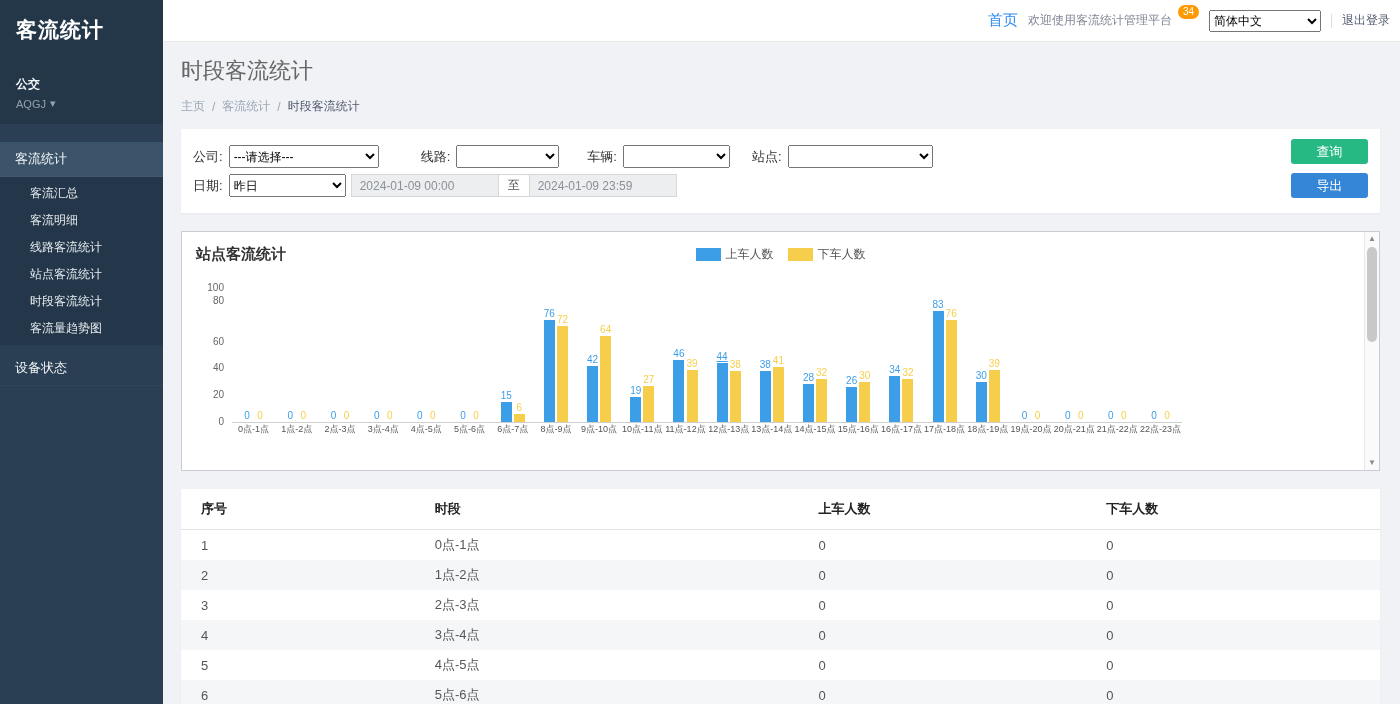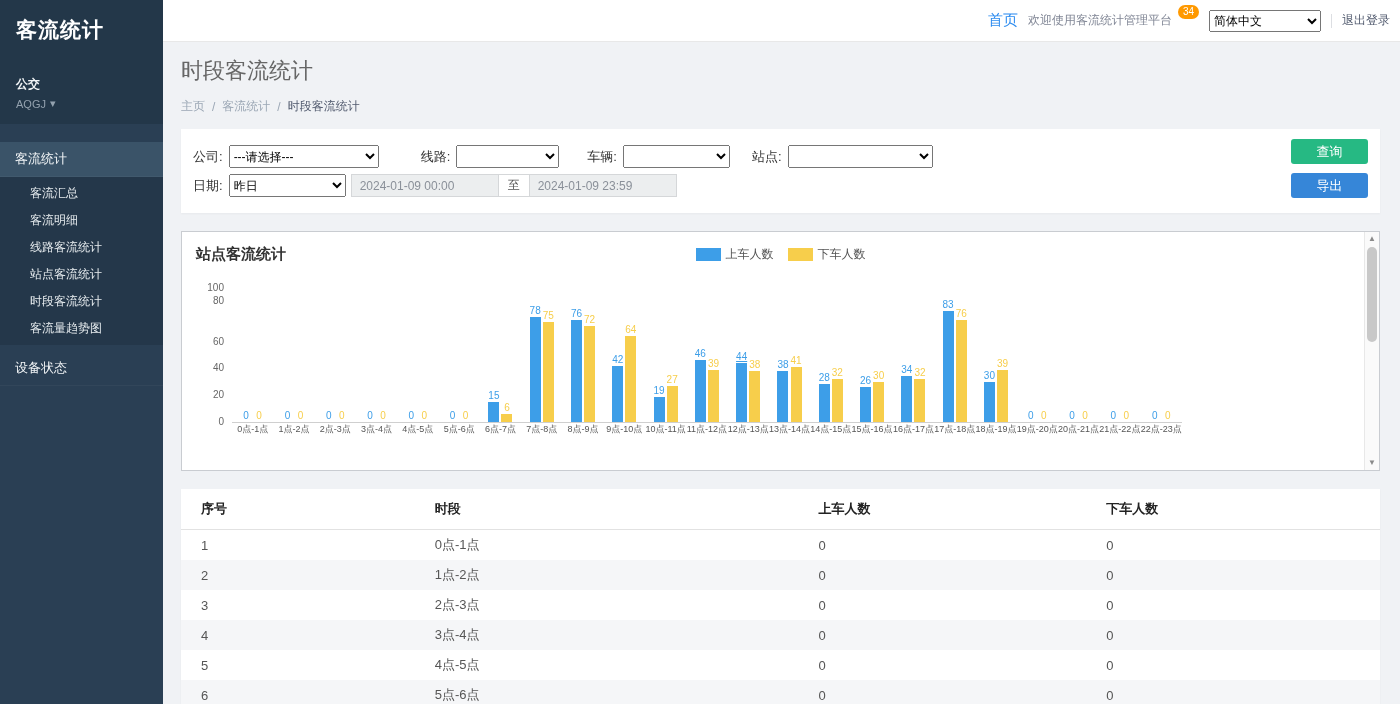--- a/index.html
+++ b/index.html
@@ -310,33 +310,20 @@
                   <div class="bar-wrap">
                     <div class="bar-value" style="color: rgb(247, 206, 75);">6</div>
                     <div class="bar" style="background: rgb(247, 206, 75); height: 8.04px;"></div>
                   </div>
                 </div>
                 <div class="x-label">6点-7点</div>
               </div>
               <div class="bar-group">
                 <div class="bars">
                   <div class="bar-wrap">
-                    <div class="bar-value" style="color: rgb(61, 158, 232);">78</div>
-                    <div class="bar" style="background: rgb(61, 158, 232); height: 104.52px;"></div>
-                  </div>
-                  <div class="bar-wrap">
-                    <div class="bar-value" style="color: rgb(247, 206, 75);">75</div>
-                    <div class="bar" style="background: rgb(247, 206, 75); height: 100.5px;"></div>
-                  </div>
-                </div>
-                <div class="x-label">7点-8点</div>
-              </div>
-              <div class="bar-group">
-                <div class="bars">
-                  <div class="bar-wrap">
                     <div class="bar-value" style="color: rgb(61, 158, 232);">76</div>
                     <div class="bar" style="background: rgb(61, 158, 232); height: 101.84px;"></div>
                   </div>
                   <div class="bar-wrap">
                     <div class="bar-value" style="color: rgb(247, 206, 75);">72</div>
                     <div class="bar" style="background: rgb(247, 206, 75); height: 96.48px;"></div>
                   </div>
                 </div>
                 <div class="x-label">8点-9点</div>
               </div>

